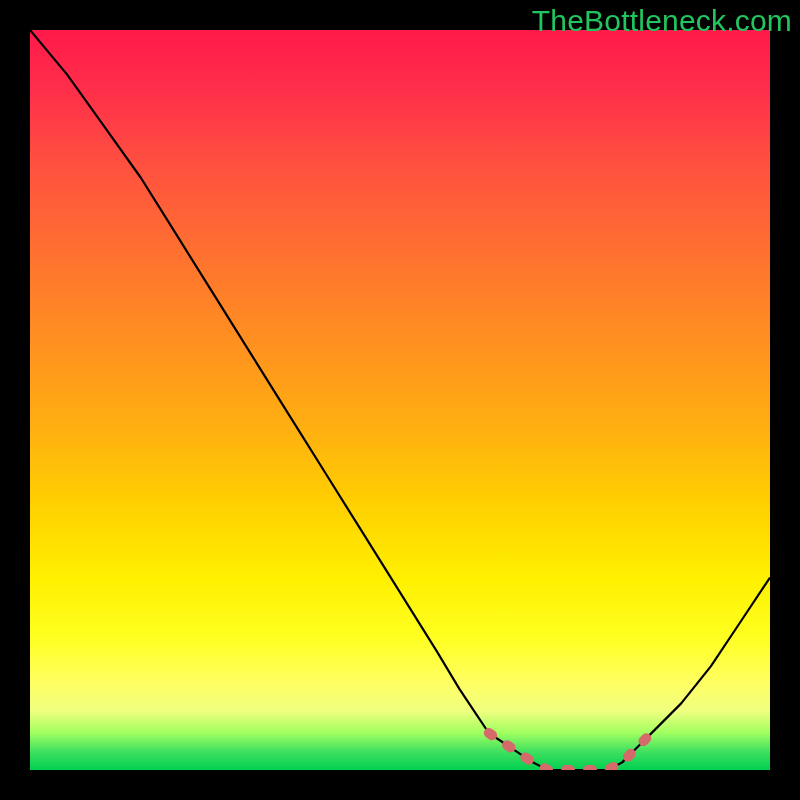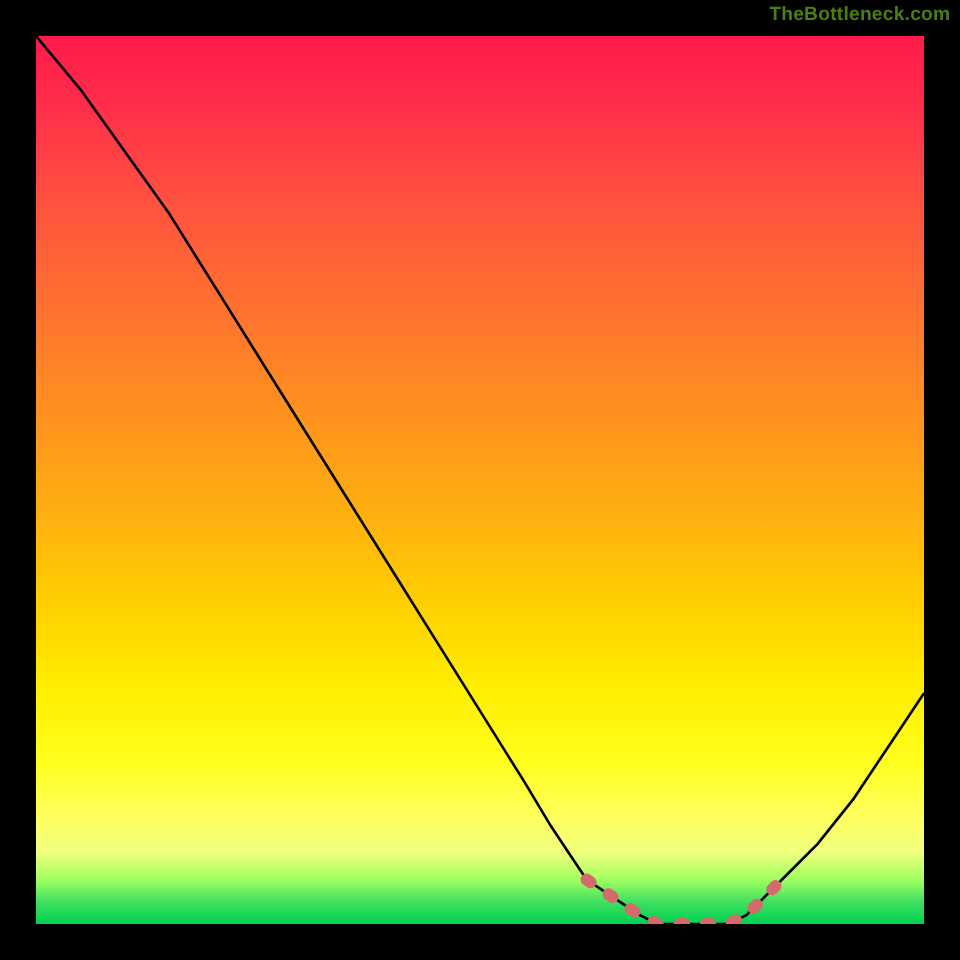--- a/index.html
+++ b/index.html
@@ -49,23 +49,23 @@
     stroke: #d46a6a;
     stroke-width: 10px;
     stroke-linecap: round;
     stroke-dasharray: 4 18;
   }
   .watermark {
     position: absolute;
     top: 4px;
     right: 8px;
     font-family: Arial, Helvetica, sans-serif;
-    font-size: 16px;
-    font-weight: bold;
-    color: #4d7c0f;
+    font-size: 30px;
+    font-weight: normal;
+    color: #22c55e;
     letter-spacing: 0.2px;
   }
 </style>
 </head>
 <body>
 
 <div class="chart-container">
   <div class="plot-area">
     <svg class="curve-svg" viewBox="0 0 740 740" preserveAspectRatio="none">
       <path id="curve" class="curve-path" d="M0.0 0.0 L37.0 44.4 L74.0 96.2 L111.0 148.0 L148.0 207.2 L185.0 266.4 L222.0 325.6 L259.0 384.8 L296.0 444.0 L333.0 503.2 L370.0 562.4 L407.0 621.6 L429.2 658.6 L444.0 680.8 L458.8 703.0 L481.0 717.8 L503.2 732.6 L518.0 740.0 L540.2 740.0 L562.4 740.0 L577.2 740.0 L592.0 732.6 L606.8 717.8 L629.0 695.6 L651.2 673.4 L680.8 636.4 L710.4 592.0 L740.0 547.6"></path>

